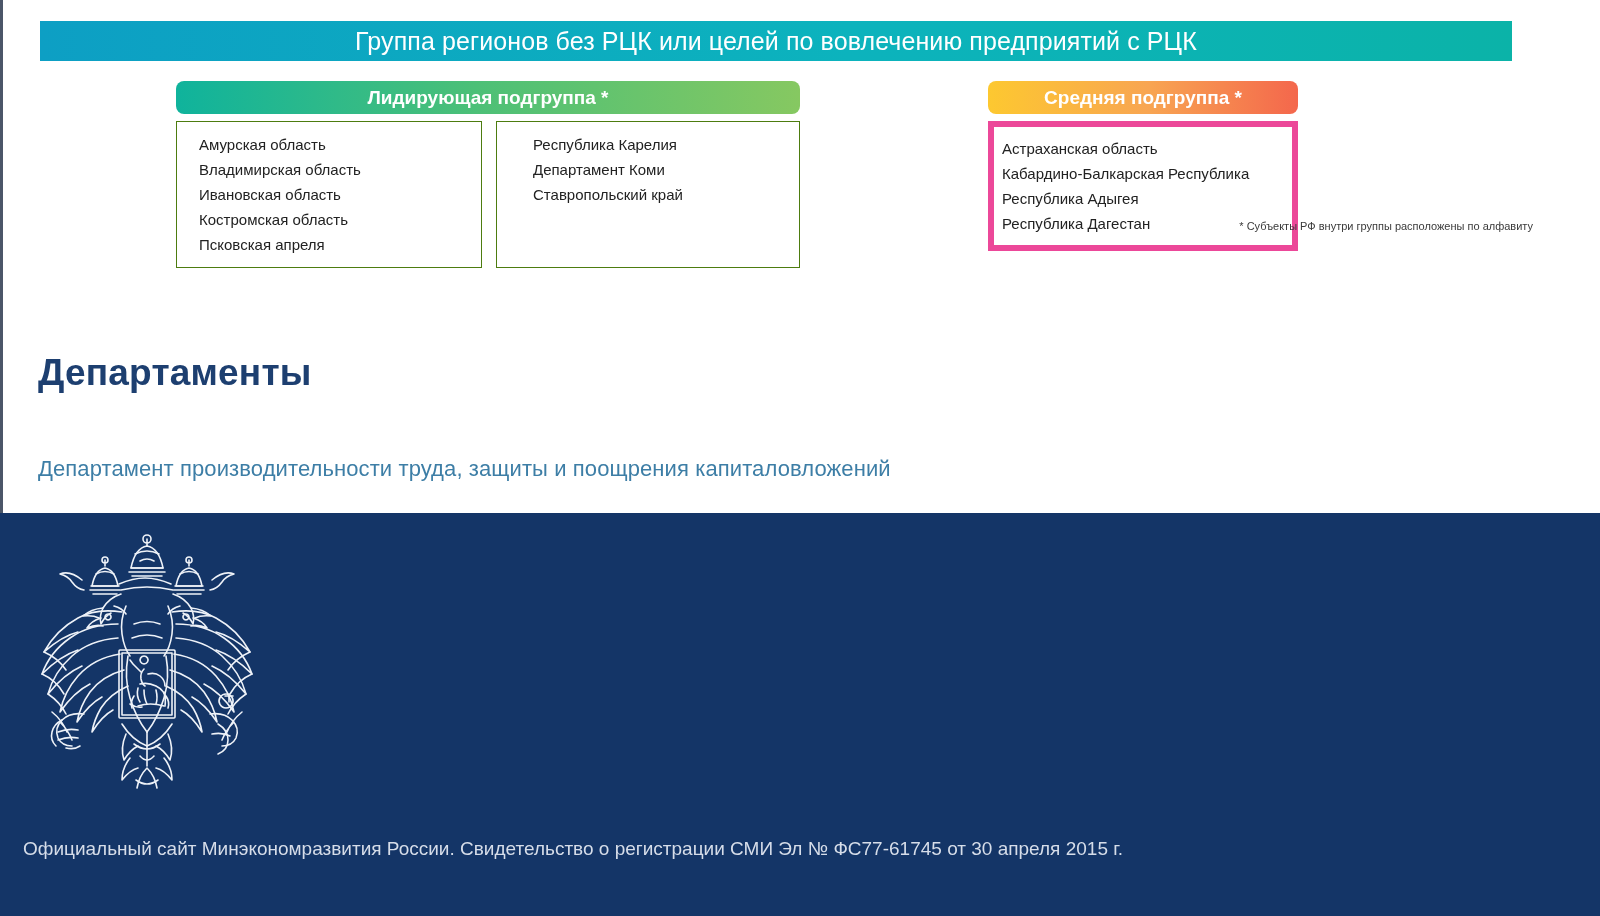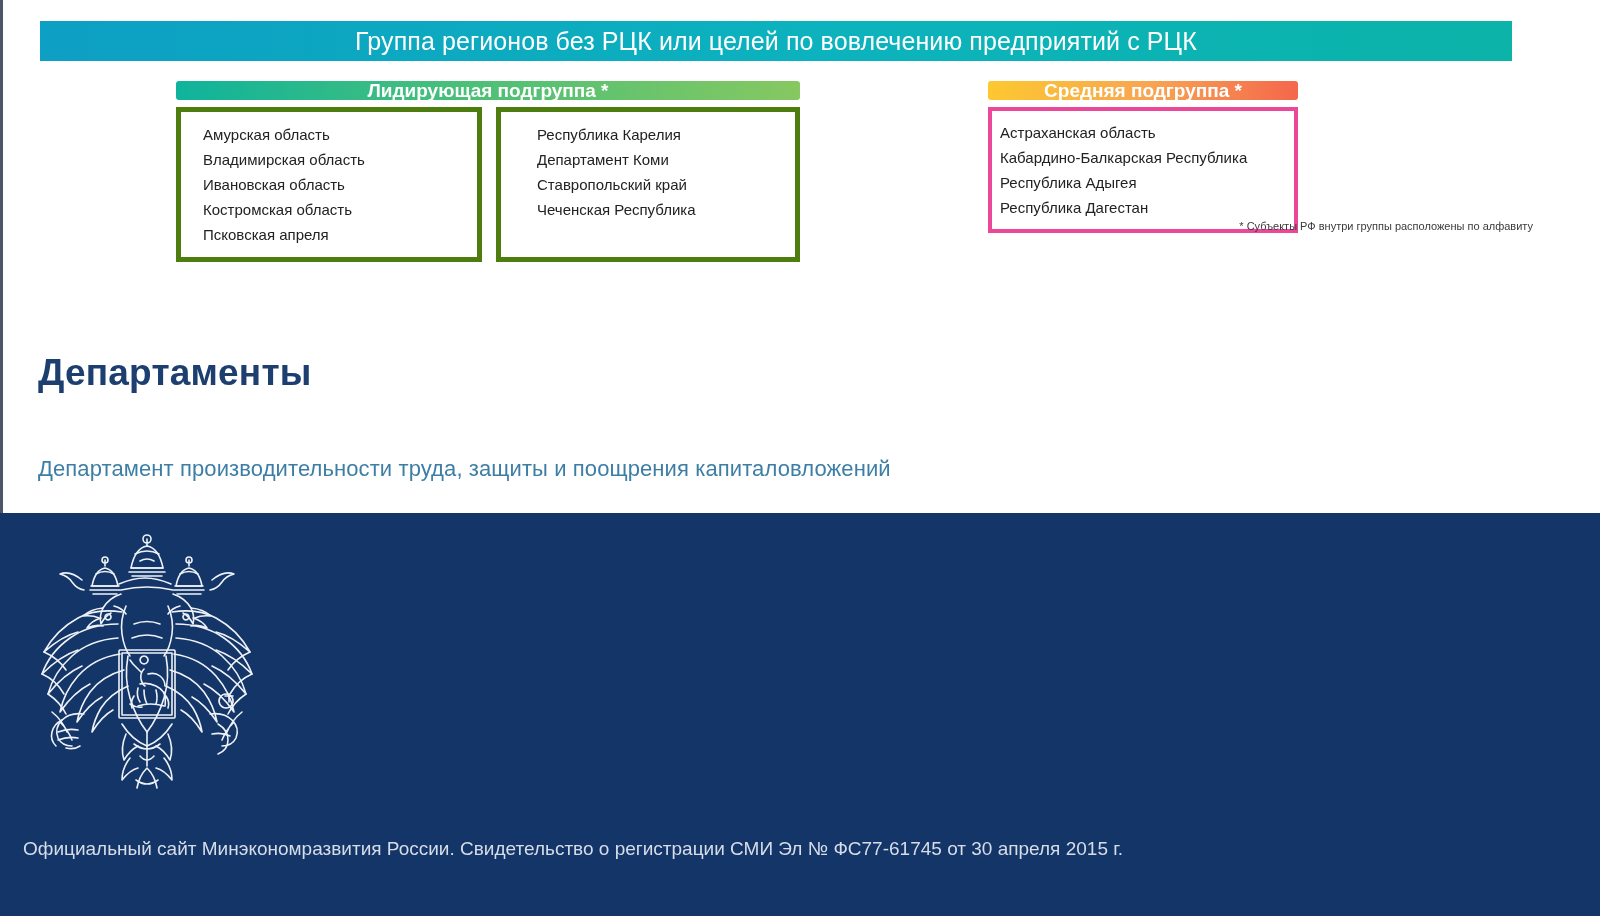--- a/index.html
+++ b/index.html
@@ -41,45 +41,45 @@
     letter-spacing: 0.1px;
     white-space: nowrap;
   }
   .subgroup {
     position: absolute;
   }
   .subgroup.leading { left: 176px; top: 81px; width: 624px; }
   .subgroup.middle  { left: 988px; top: 81px; width: 310px; }
 
   .subgroup-header {
-    height: 19px;
+    height: 33px;
     display: flex; align-items: center; justify-content: center;
-    border-radius: 3px;
+    border-radius: 8px;
   }
   .subgroup.leading .subgroup-header {
     background: linear-gradient(90deg, #0fb39c 0%, #4cc077 48%, #86c861 100%);
   }
   .subgroup.middle .subgroup-header {
     background: linear-gradient(90deg, #fdc830 0%, #f8a552 52%, #f4674c 100%);
   }
   .subgroup-header-text {
     color: #ffffff;
     font-size: 19px;
     font-weight: bold;
     white-space: nowrap;
   }
   .columns { display: flex; gap: 14px; margin-top: 7px; }
   .list-box {
-    border: 5px solid #4d7c0f;
+    border: 1px solid #4d7c0f;
     background: #ffffff;
     padding: 10px 14px 10px 22px;
     flex: 1 1 auto;
   }
   .subgroup.middle .list-box {
-    border: 4px solid #ec4899;
+    border: 6px solid #ec4899;
     padding: 9px 14px 9px 8px;
   }
   .subgroup.leading .columns > .list-box:first-child { width: 306px; flex: none; padding-left: 22px; }
   .subgroup.leading .columns > .list-box:last-child  { width: 304px; flex: none; padding-left: 36px; }
   .region-item {
     font-size: 15px;
     color: #222222;
     line-height: 25px;
     white-space: nowrap;
   }
@@ -158,21 +158,20 @@
           <div class="region-item">Амурская область</div>
           <div class="region-item">Владимирская область</div>
           <div class="region-item">Ивановская область</div>
           <div class="region-item">Костромская область</div>
           <div class="region-item">Псковская апреля</div>
         </div>
         <div class="list-box">
           <div class="region-item">Республика Карелия</div>
           <div class="region-item">Департамент Коми</div>
           <div class="region-item">Ставропольский край</div>
-          <div class="region-item">Чеченская Республика</div>
         </div>
       </div>
     </div>
 
     <div class="subgroup middle">
       <div class="subgroup-header">
         <span class="subgroup-header-text">Средняя подгруппа *</span>
       </div>
       <div class="columns">
         <div class="list-box">

